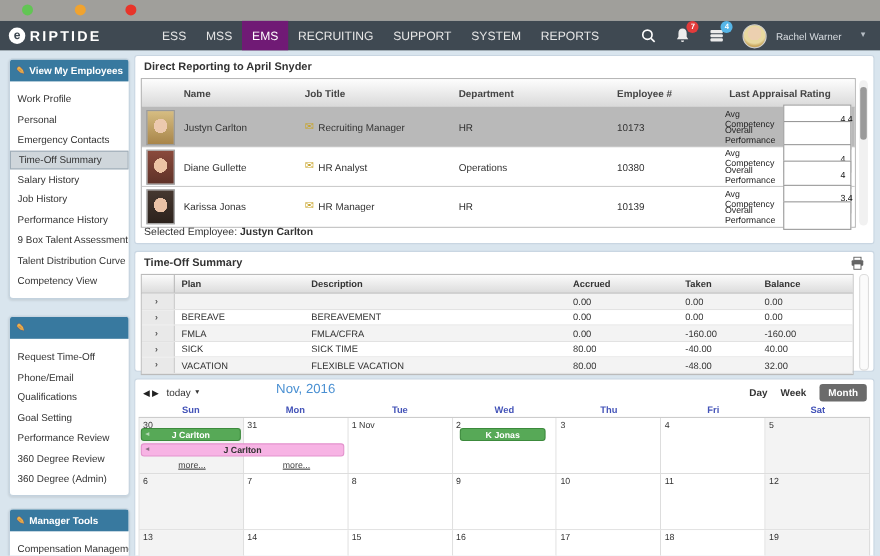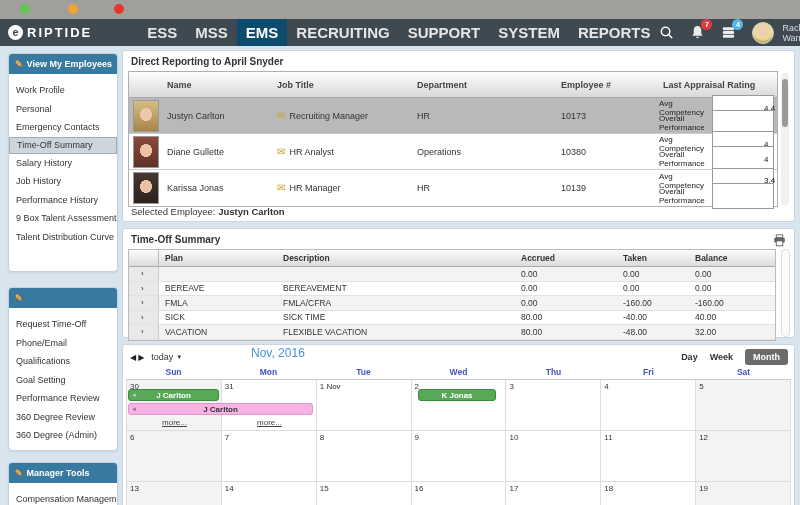--- a/index.html
+++ b/index.html
@@ -8,22 +8,22 @@
   .dot { position:absolute; top:4px; width:10px; height:10px; border-radius:50%; }
   .dot.g { left:20px; background:#62c554; }
   .dot.o { left:68px; background:#f0a32f; }
   .dot.r { left:114px; background:#e8342a; }
 
   .nav { position:absolute; top:19px; left:0; width:800px; height:27px; background:#3f4952; display:flex; align-items:center; }
   .brand { margin-left:8px; display:flex; align-items:center; gap:4px; }
   .brand-circle { width:15px; height:15px; border-radius:50%; background:#fff; color:#3f4952; font-weight:bold; font-size:11px; line-height:15px; text-align:center; }
   .brand-text { color:#fff; font-weight:bold; font-size:13px; letter-spacing:2px; }
   .nav-menu { display:flex; margin-left:46px; height:100%; align-items:stretch; }
-  .nav-item { padding:0 9px; font-size:15px; font-weight:bold; color:#e6e6e6; display:flex; align-items:center; cursor:pointer; }
-  .nav-item.active { background:#0c4a6e; color:#fff; }
+  .nav-item { padding:0 9px; font-size:11px; font-weight:normal; color:#e6e6e6; display:flex; align-items:center; cursor:pointer; }
+  .nav-item.active { background:#701a75; color:#fff; }
   .nav-right { margin-left:auto; display:flex; align-items:center; gap:16px; margin-right:12px; }
   .icon-wrap { position:relative; cursor:pointer; display:flex; }
   .badge { position:absolute; top:-6px; right:-7px; min-width:11px; height:11px; border-radius:6px; font-size:7px; font-weight:bold; color:#fff; text-align:center; line-height:11px; padding:0 2px; }
   .badge.red { background:#e23b3b; }
   .badge.blue { background:#56b6e8; }
   .avatar { width:22px; height:22px; border-radius:50%; border:1px solid #cfcfcf;
     background: radial-gradient(circle at 50% 38%, #ecd0b0 0 38%, transparent 39%), radial-gradient(circle at 50% 30%, #e8d9a0 0 60%, #c9a85e 75%); background-color:#b79b60; }
   .user-name { color:#d8dde2; font-size:9px; }
   .caret { color:#b7bec5; font-size:7px; }
 
@@ -172,20 +172,21 @@
     <div class="sb-items">
       <div class="sb-item">Work Profile</div>
       <div class="sb-item">Personal</div>
       <div class="sb-item">Emergency Contacts</div>
       <div class="sb-item sel">Time-Off Summary</div>
       <div class="sb-item">Salary History</div>
       <div class="sb-item">Job History</div>
       <div class="sb-item">Performance History</div>
       <div class="sb-item">9 Box Talent Assessment</div>
       <div class="sb-item">Talent Distribution Curve</div>
+      <div class="sb-item">Competency View</div>
     </div>
   </div>
 
   <div class="spanel spB">
     <div class="shead">
       <span class="pencil">✎</span>
     </div>
     <div class="sb-items">
       <div class="sb-item">Request Time-Off</div>
       <div class="sb-item">Phone/Email</div>

